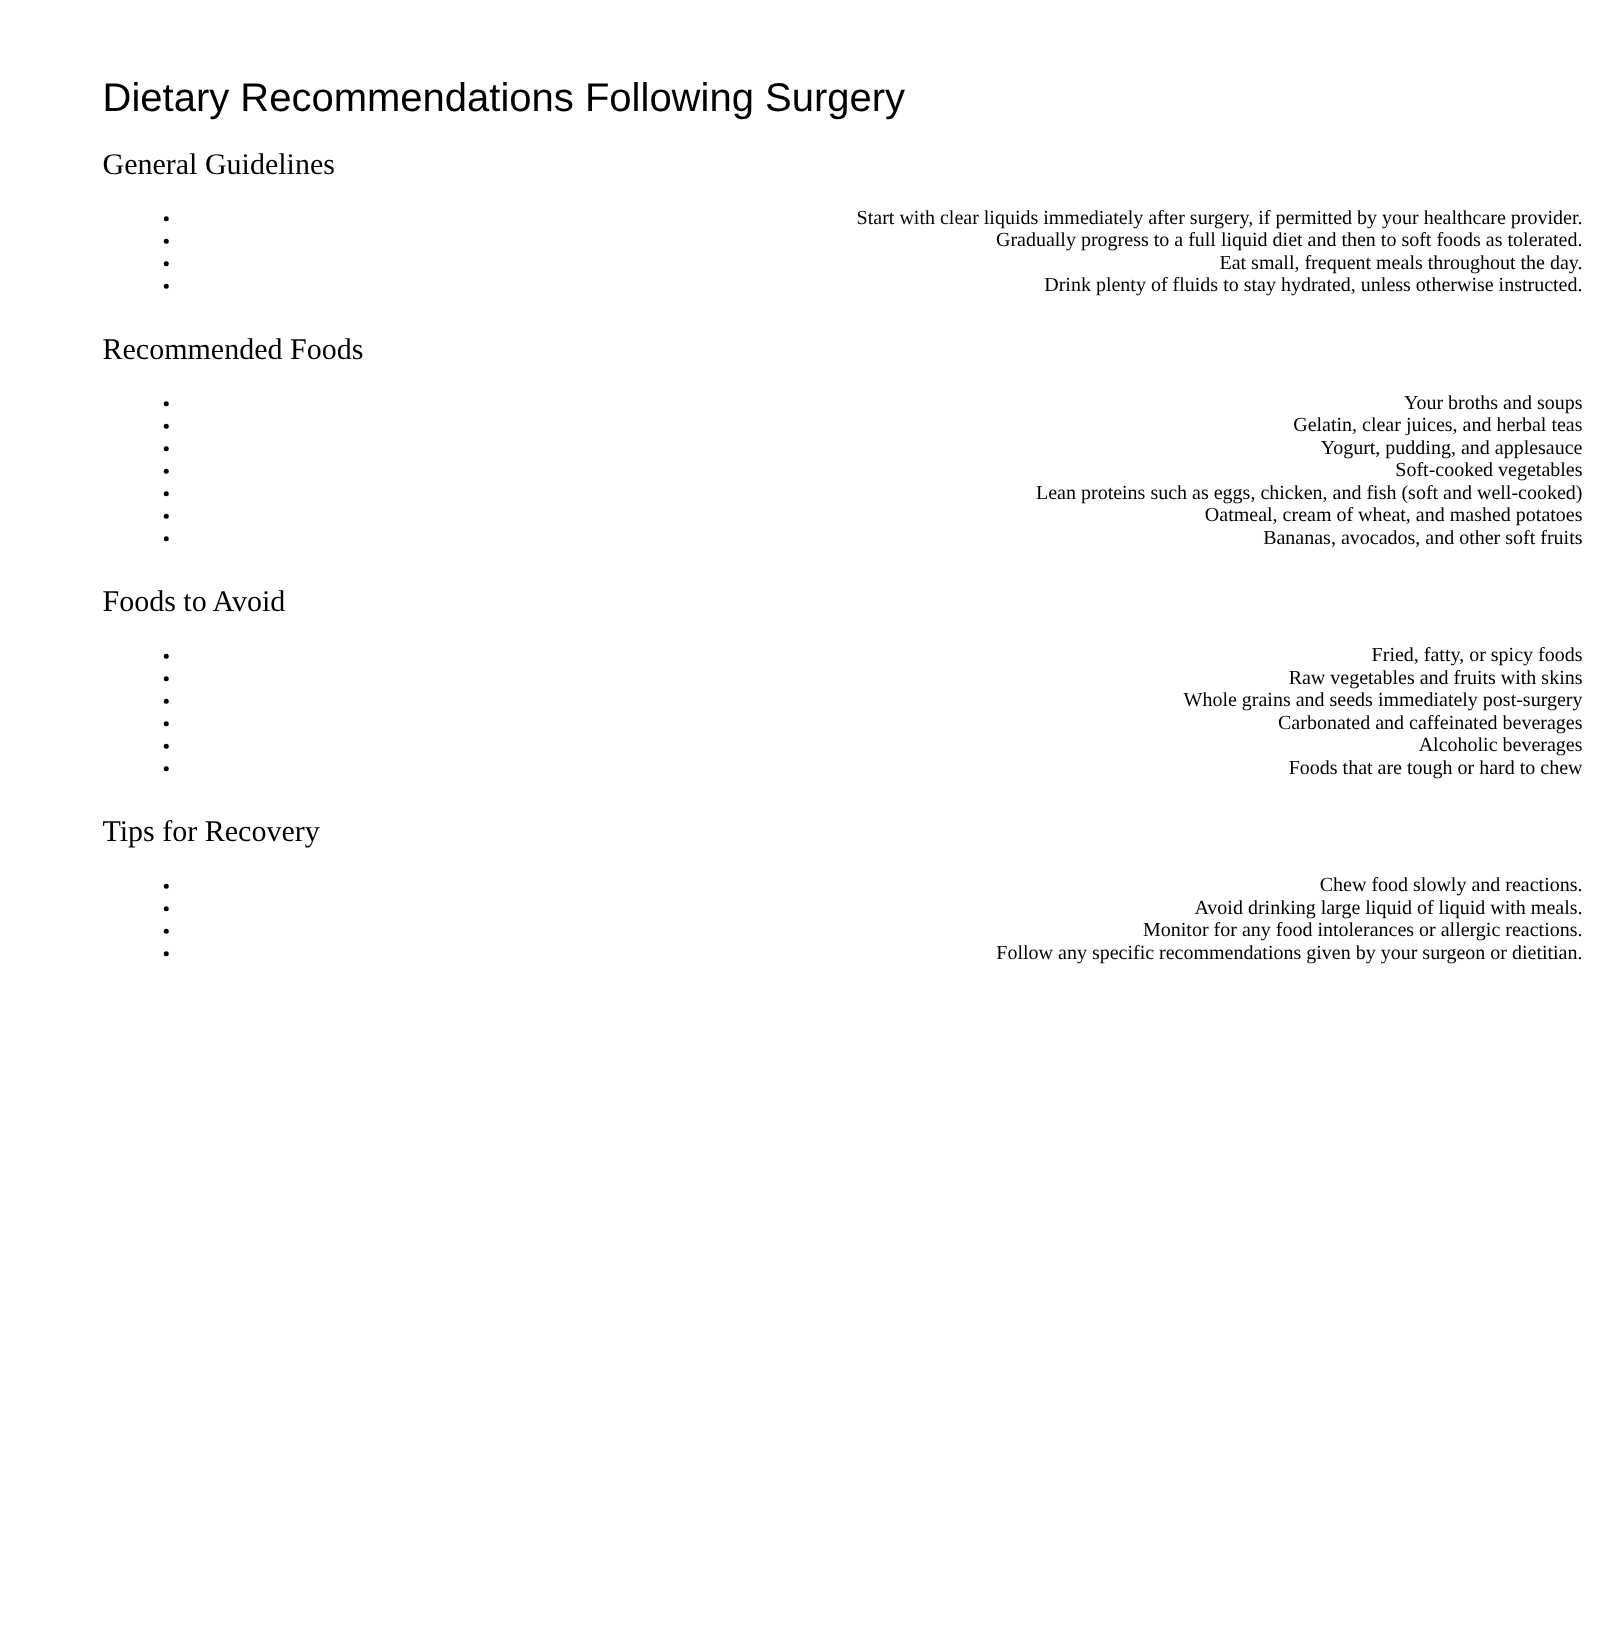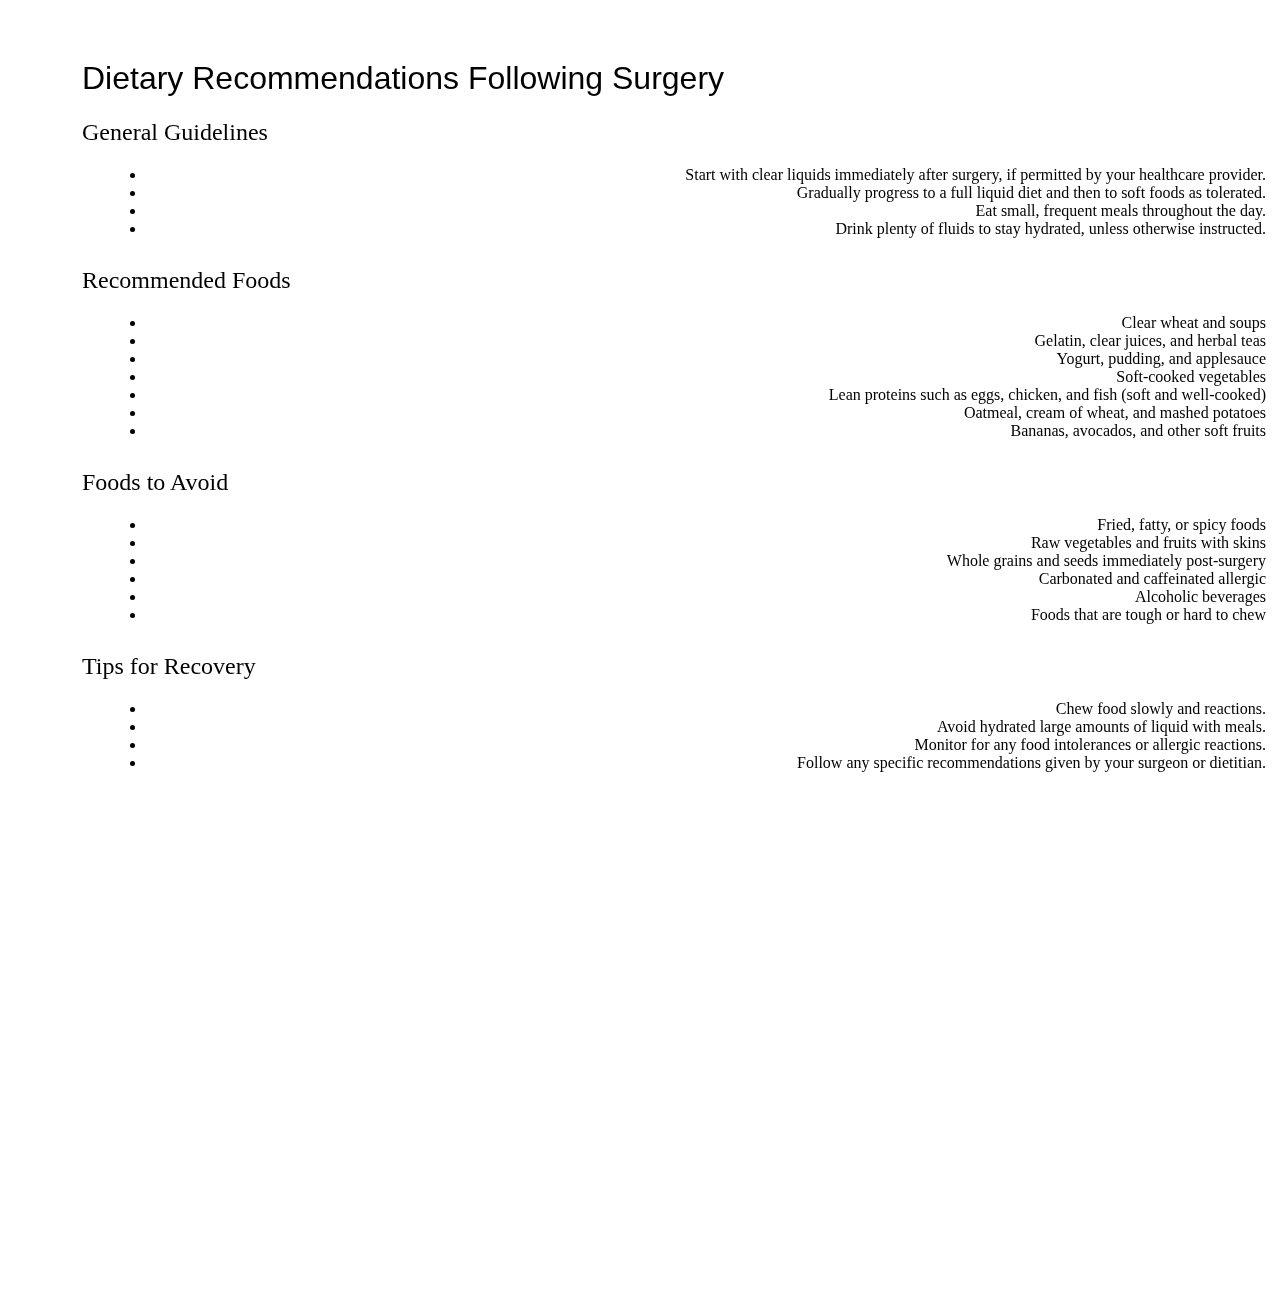--- a/index.html
+++ b/index.html
@@ -43,45 +43,45 @@
       <li>Start with clear liquids immediately after surgery, if permitted by your healthcare provider.</li>
       <li>Gradually progress to a full liquid diet and then to soft foods as tolerated.</li>
       <li>Eat small, frequent meals throughout the day.</li>
       <li>Drink plenty of fluids to stay hydrated, unless otherwise instructed.</li>
     </ul>
   </div>
 
   <div class="section">
     <h2>Recommended Foods</h2>
     <ul>
-      <li>Clear wheat and soups</li>
+      <li>Your broths and soups</li>
       <li>Gelatin, clear juices, and herbal teas</li>
       <li>Yogurt, pudding, and applesauce</li>
       <li>Soft-cooked vegetables</li>
       <li>Lean proteins such as eggs, chicken, and fish (soft and well-cooked)</li>
       <li>Oatmeal, cream of wheat, and mashed potatoes</li>
       <li>Bananas, avocados, and other soft fruits</li>
     </ul>
   </div>
 
   <div class="section">
     <h2>Foods to Avoid</h2>
     <ul>
       <li>Fried, fatty, or spicy foods</li>
       <li>Raw vegetables and fruits with skins</li>
       <li>Whole grains and seeds immediately post-surgery</li>
-      <li>Carbonated and caffeinated allergic</li>
+      <li>Carbonated and caffeinated beverages</li>
       <li>Alcoholic beverages</li>
       <li>Foods that are tough or hard to chew</li>
     </ul>
   </div>
 
   <div class="section">
     <h2>Tips for Recovery</h2>
     <ul>
       <li>Chew food slowly and reactions.</li>
-      <li>Avoid hydrated large amounts of liquid with meals.</li>
+      <li>Avoid drinking large liquid of liquid with meals.</li>
       <li>Monitor for any food intolerances or allergic reactions.</li>
       <li>Follow any specific recommendations given by your surgeon or dietitian.</li>
     </ul>
   </div>
 
 </div>
 
 </body></html>

